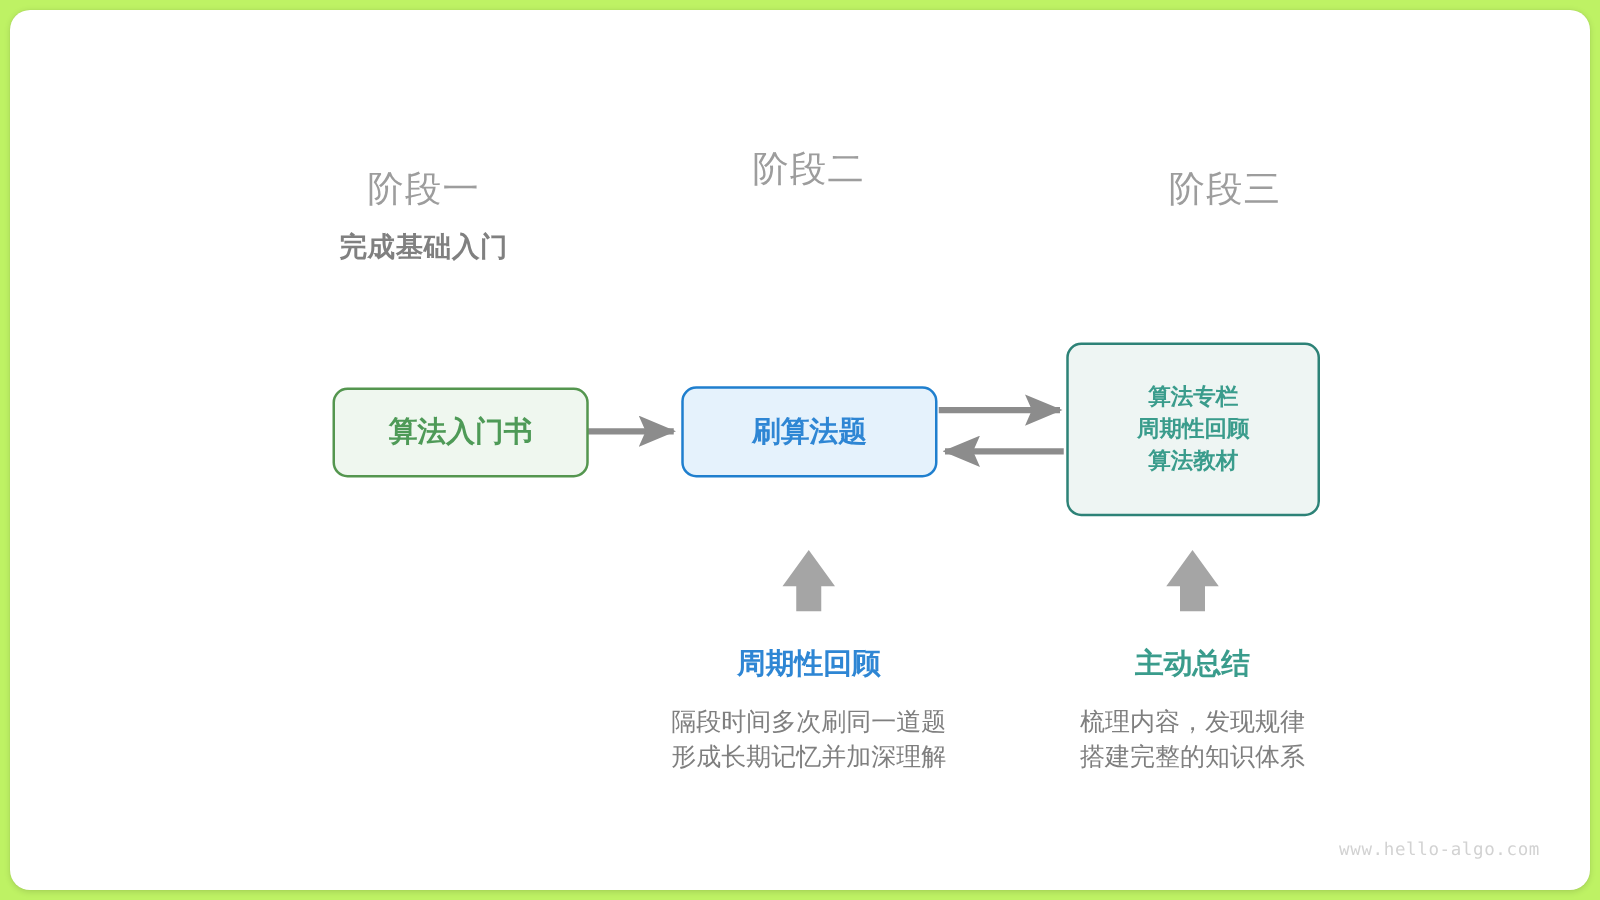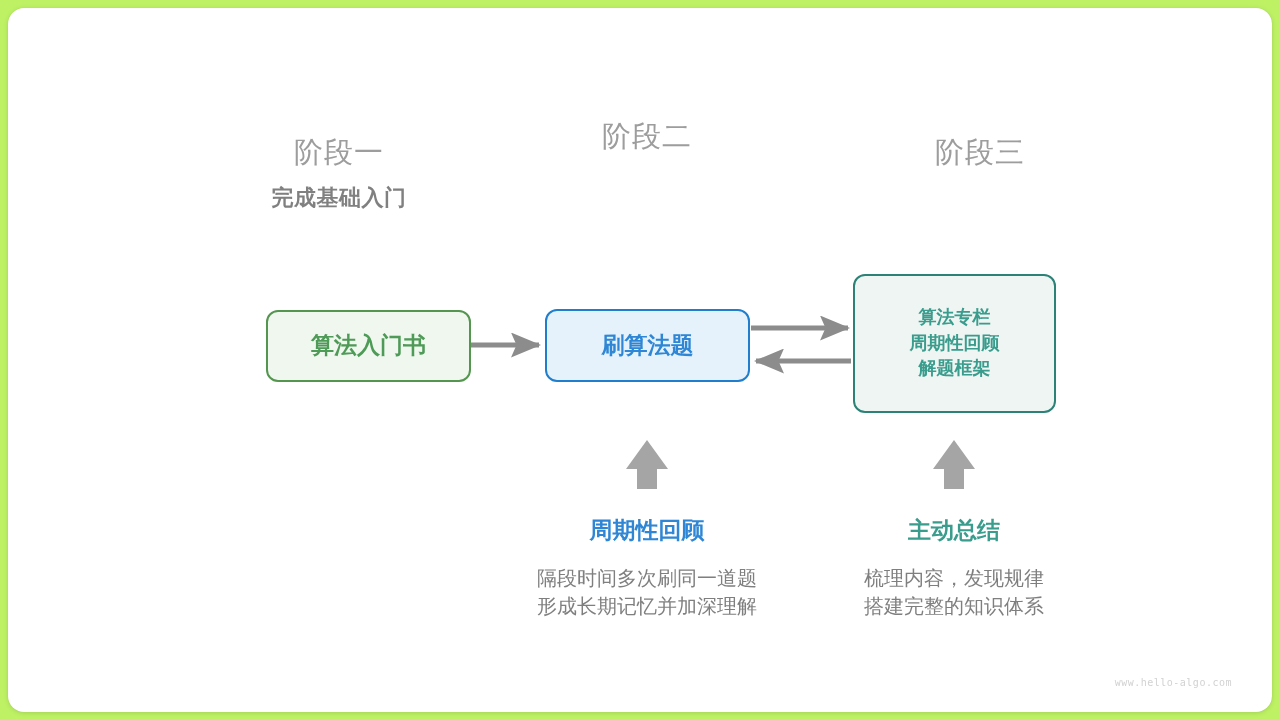--- a/index.html
+++ b/index.html
@@ -118,21 +118,21 @@
   .desc-line { white-space: nowrap; }
   #annotation-review .annotation-title { color: #2e86d4; }
   #annotation-summary .annotation-title { color: #3a9c8c; }
 
   
   .watermark {
     position: absolute;
     right: 40px;
     bottom: 24px;
     font-family: "DejaVu Sans Mono", "Liberation Mono", monospace;
-    font-size: 10px;
+    font-size: 14px;
     color: #d2d2d2;
     letter-spacing: 0.5px;
   }
 </style>
 </head>
 <body>
 
 <div class="canvas">
   <div class="card">
 
@@ -169,21 +169,21 @@
       <div class="node-line">算法入门书</div>
     </div>
 
     <div class="node" id="node-practice">
       <div class="node-line">刷算法题</div>
     </div>
 
     <div class="node" id="node-resources">
       <div class="node-line">算法专栏</div>
       <div class="node-line">周期性回顾</div>
-      <div class="node-line">解题框架</div>
+      <div class="node-line">算法教材</div>
     </div>
 
     <div class="annotation" id="annotation-review" style="left:489px; top:508px;">
       <div class="annotation-title">周期性回顾</div>
       <div class="annotation-desc">
         <div class="desc-line">隔段时间多次刷同一道题</div>
         <div class="desc-line">形成长期记忆并加深理解</div>
       </div>
     </div>
 

